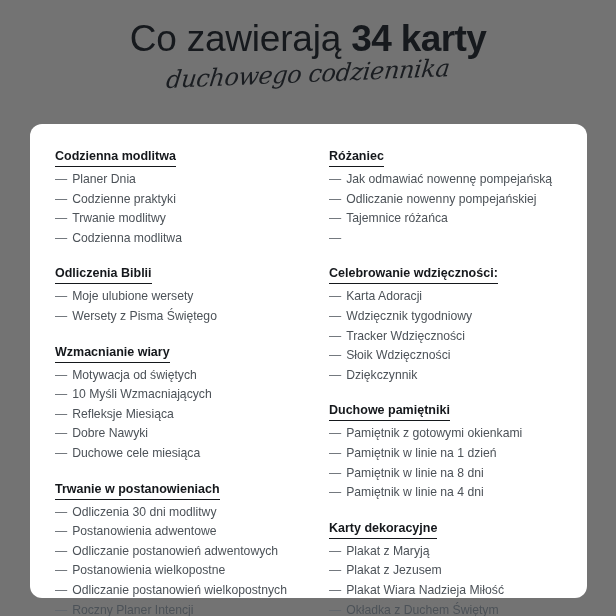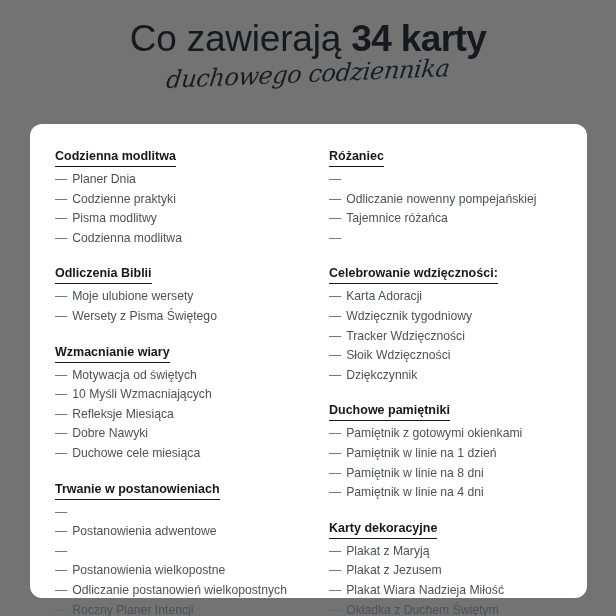--- a/index.html
+++ b/index.html
@@ -166,21 +166,21 @@
               <li class="item">
                 <span class="item-dash">—</span>
                 <span class="item-text">Planer Dnia</span>
               </li>
               <li class="item">
                 <span class="item-dash">—</span>
                 <span class="item-text">Codzienne praktyki</span>
               </li>
               <li class="item">
                 <span class="item-dash">—</span>
-                <span class="item-text">Pisma modlitwy</span>
+                <span class="item-text">Trwanie modlitwy</span>
               </li>
               <li class="item">
                 <span class="item-dash">—</span>
                 <span class="item-text">Codzienna modlitwa</span>
               </li>
             </ul></div>
           <div class="section"><div class="section-heading">Odliczenia Biblii</div><ul class="item-list">
               <li class="item">
                 <span class="item-dash">—</span>
                 <span class="item-text">Moje ulubione wersety</span>
@@ -208,46 +208,49 @@
                 <span class="item-text">Dobre Nawyki</span>
               </li>
               <li class="item">
                 <span class="item-dash">—</span>
                 <span class="item-text">Duchowe cele miesiąca</span>
               </li>
             </ul></div>
           <div class="section"><div class="section-heading">Trwanie w postanowieniach</div><ul class="item-list">
               <li class="item">
                 <span class="item-dash">—</span>
+                <span class="item-text">Odliczenia 30 dni modlitwy</span>
               </li>
               <li class="item">
                 <span class="item-dash">—</span>
                 <span class="item-text">Postanowienia adwentowe</span>
               </li>
               <li class="item">
                 <span class="item-dash">—</span>
+                <span class="item-text">Odliczanie postanowień adwentowych</span>
               </li>
               <li class="item">
                 <span class="item-dash">—</span>
                 <span class="item-text">Postanowienia wielkopostne</span>
               </li>
               <li class="item">
                 <span class="item-dash">—</span>
                 <span class="item-text">Odliczanie postanowień wielkopostnych</span>
               </li>
               <li class="item">
                 <span class="item-dash">—</span>
                 <span class="item-text">Roczny Planer Intencji</span>
               </li>
             </ul></div>
         </div>
       <div class="column right">
           <div class="section"><div class="section-heading">Różaniec</div><ul class="item-list">
               <li class="item">
                 <span class="item-dash">—</span>
+                <span class="item-text">Jak odmawiać nowennę pompejańską</span>
               </li>
               <li class="item">
                 <span class="item-dash">—</span>
                 <span class="item-text">Odliczanie nowenny pompejańskiej</span>
               </li>
               <li class="item">
                 <span class="item-dash">—</span>
                 <span class="item-text">Tajemnice różańca</span>
               </li>
               <li class="item">

